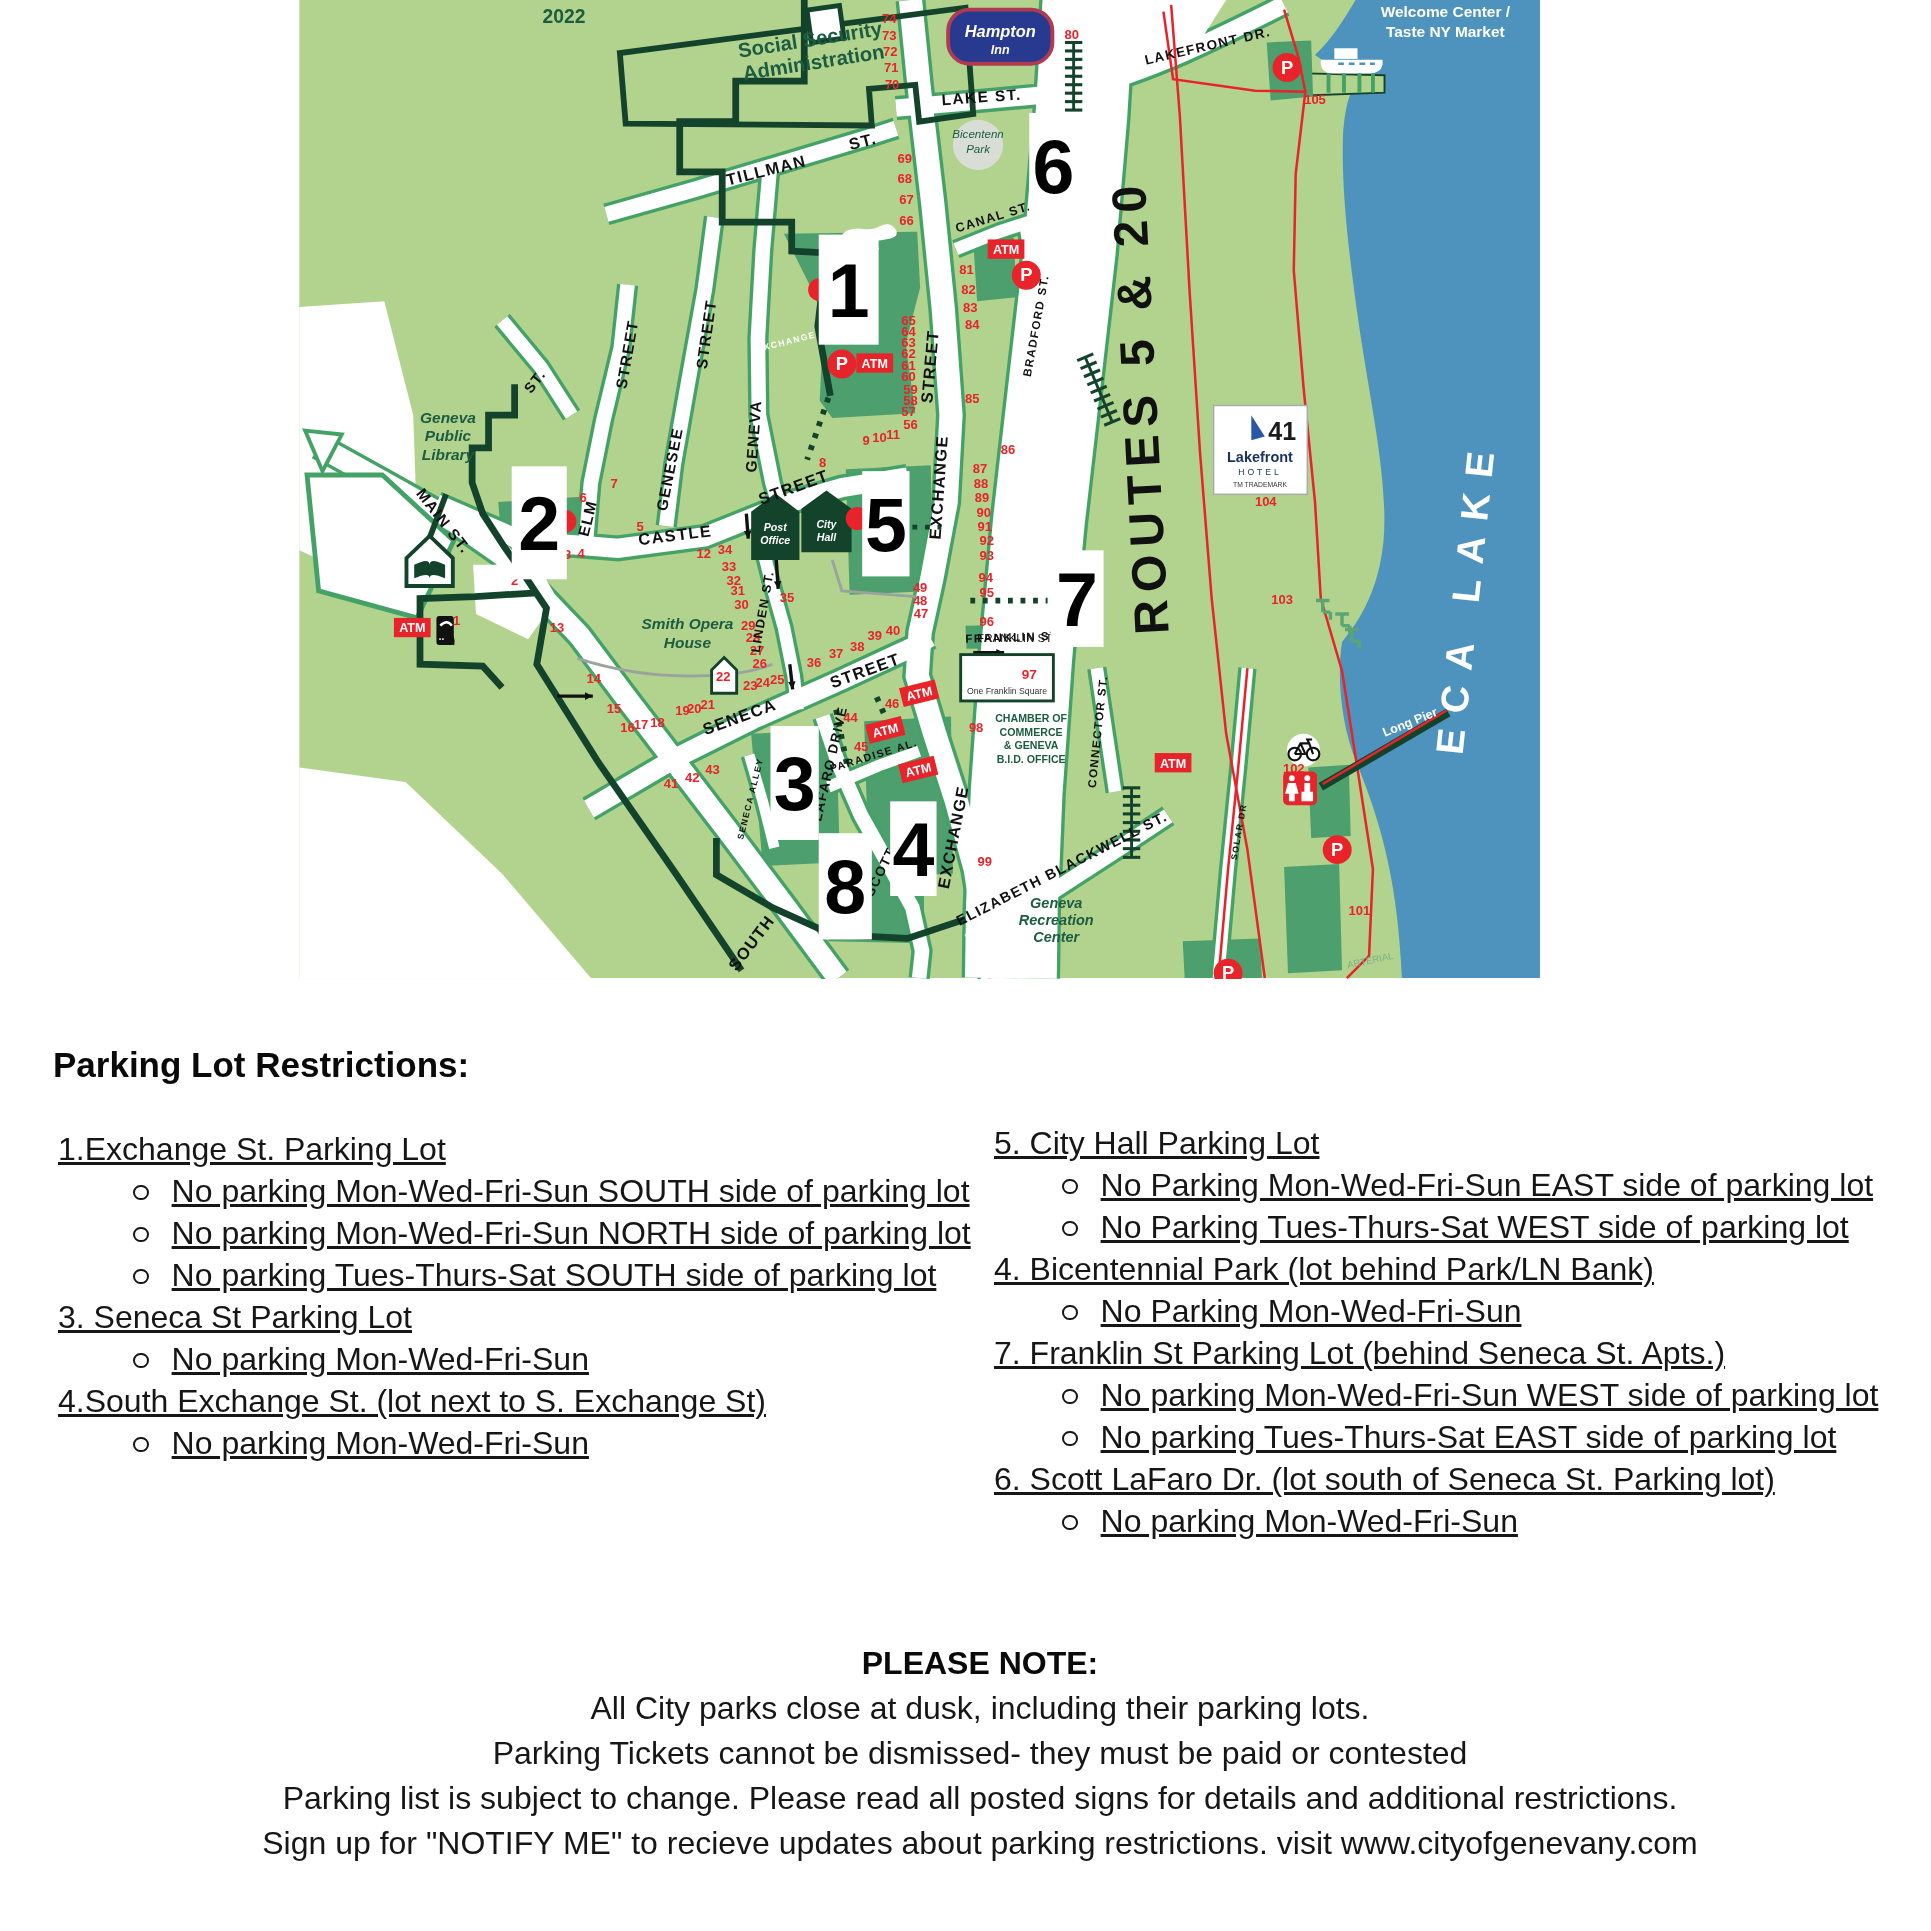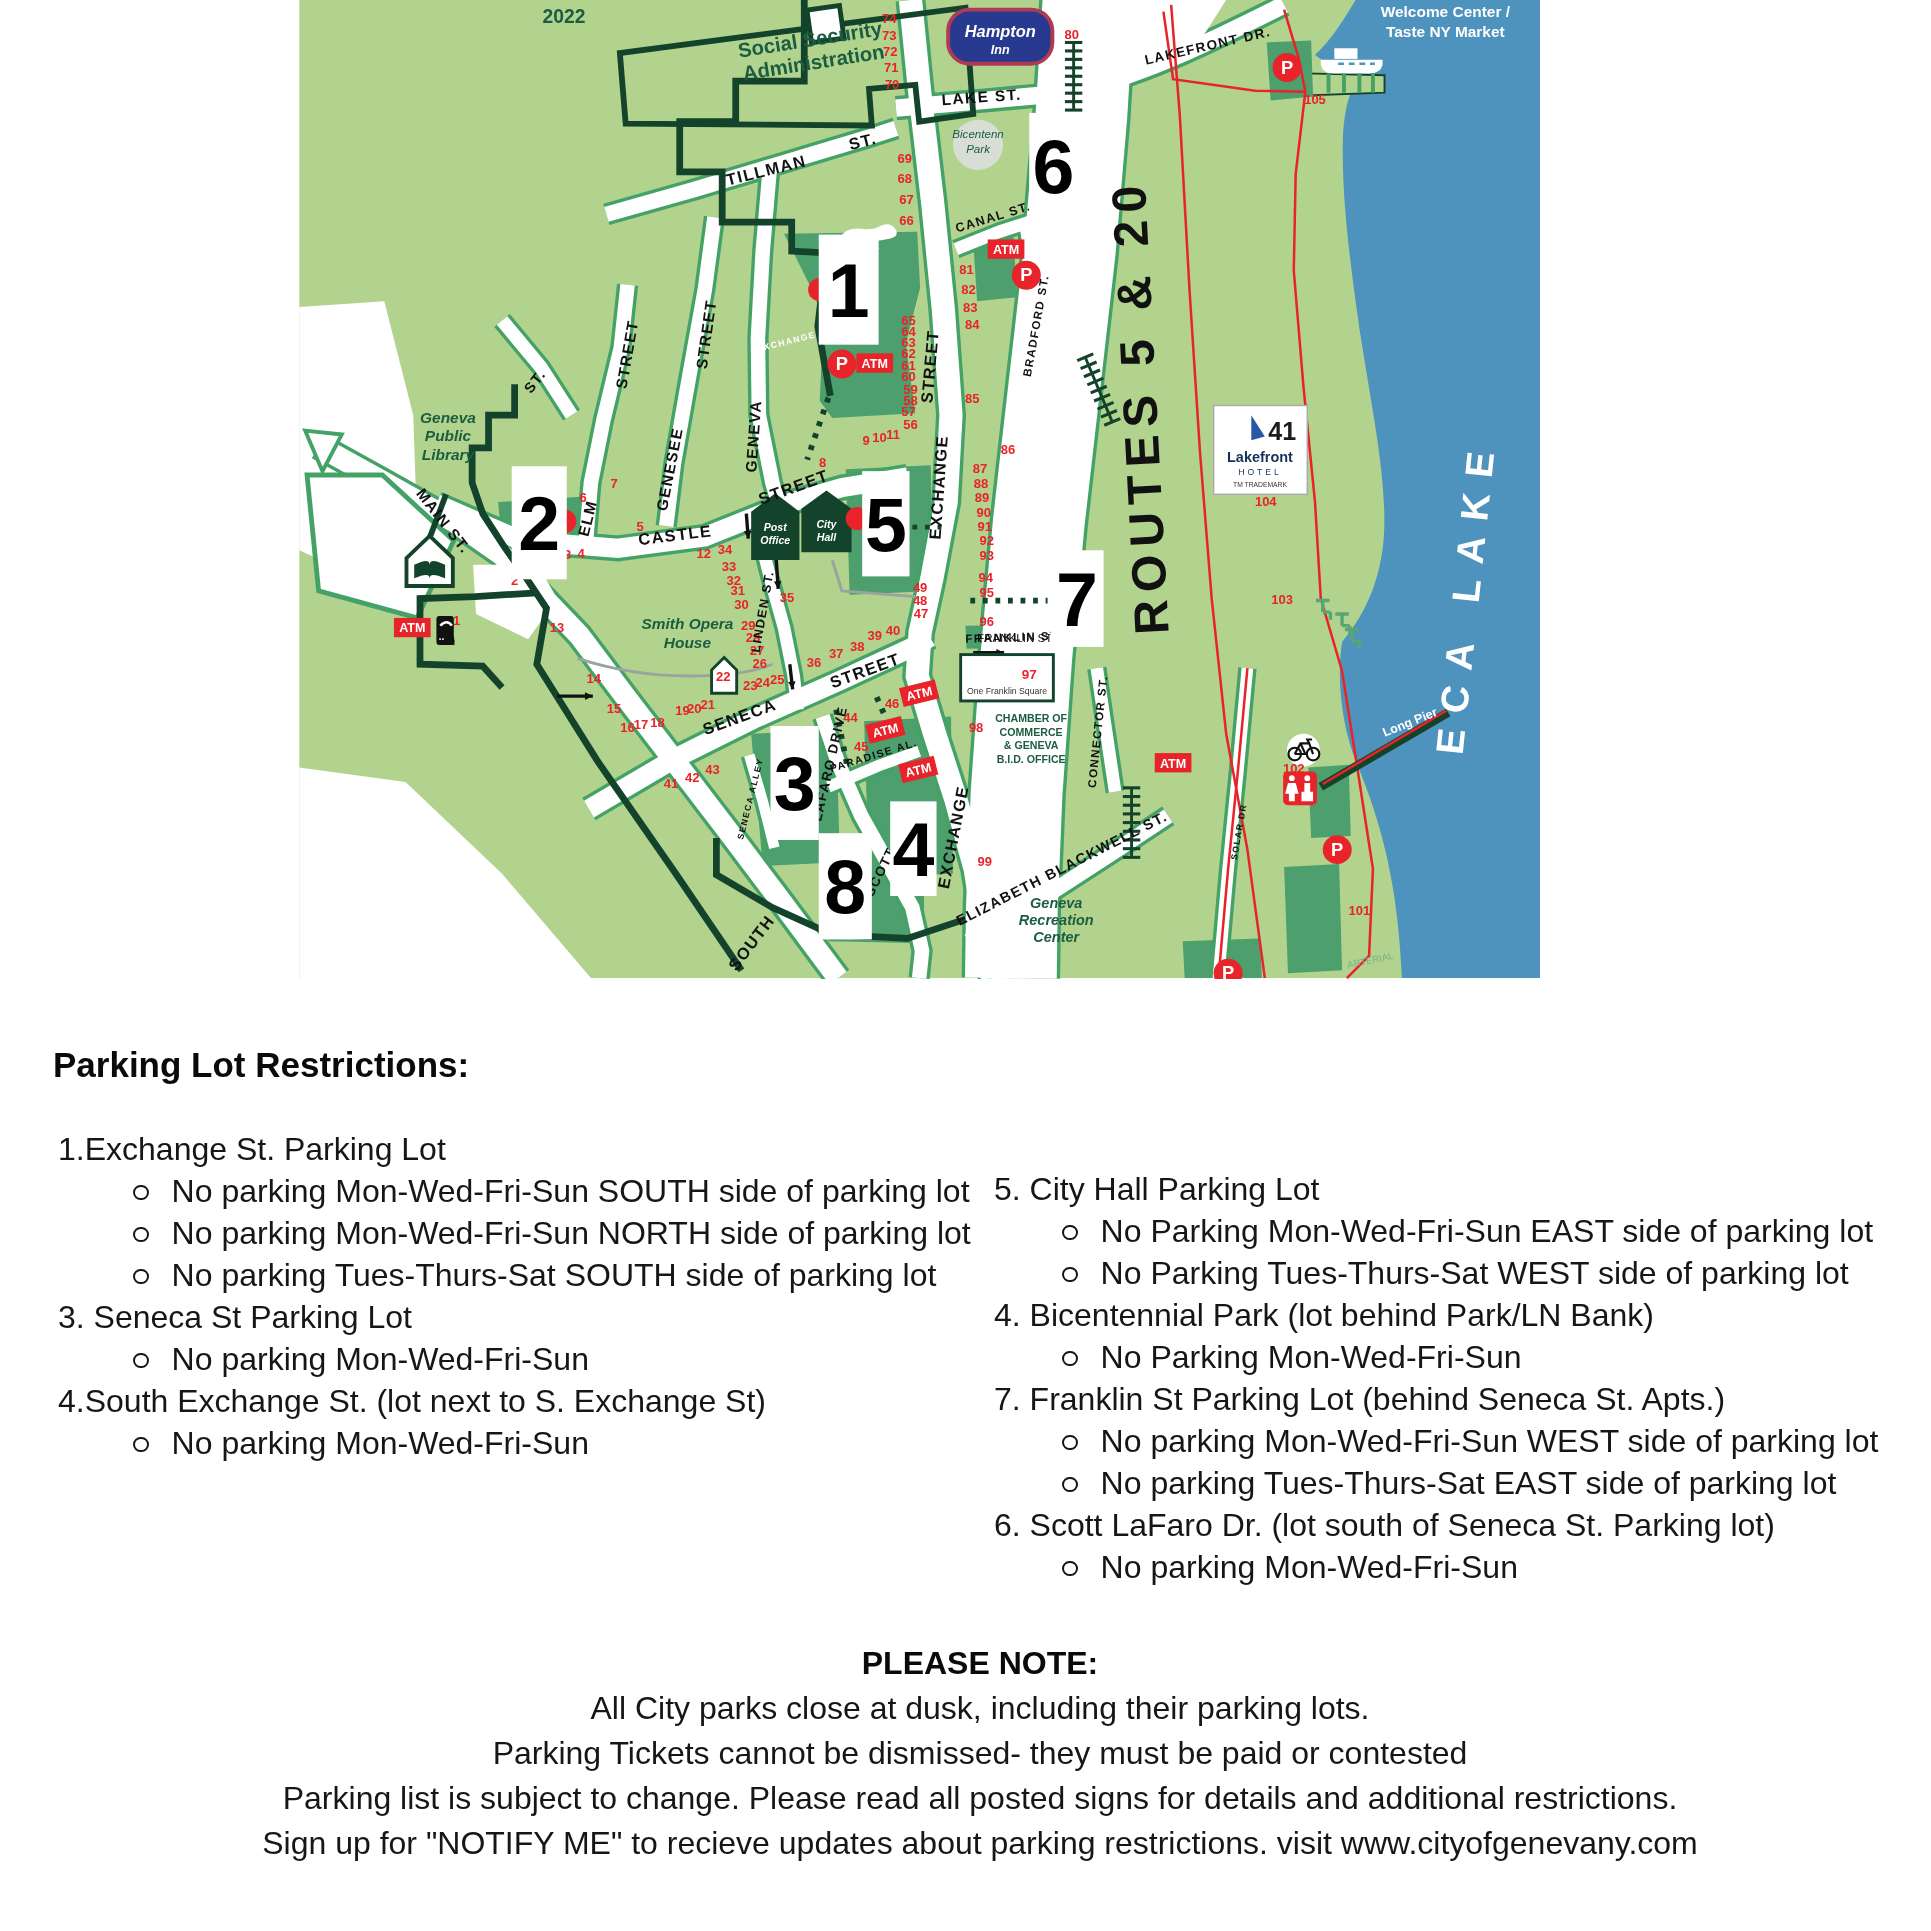--- a/index.html
+++ b/index.html
@@ -1,21 +1,21 @@
 <!DOCTYPE html>
 <html><head>
 <meta charset="utf-8">
 <style>
   html,body{margin:0;padding:0;background:#fff;}
   body{width:1931px;height:1931px;position:relative;font-family:"Liberation Sans",sans-serif;color:#1a1a1a;overflow:hidden;}
   #map-wrap{position:absolute;left:0;top:0;width:1931px;height:979px;}
   #restrict-heading{position:absolute;left:37px;top:1045px;font-size:35px;font-weight:bold;color:#0a0a0a;margin-left:16px;}
-  .col{position:absolute;font-size:32px;line-height:42px;color:#161616;}
+  .col{position:absolute;font-size:32px;line-height:42px;color:#161616;text-decoration:underline;}
   #col1{left:58px;top:1128px;width:927px;}
-  #col2{left:994px;top:1122px;width:927px;margin-top:46px;}
+  #col2{left:994px;top:1122px;width:927px;}
   .lot-title{white-space:nowrap;}
   .rule-row{white-space:nowrap;position:relative;}
   #col1 .rule-row{padding-left:75px;}
   #col2 .rule-row{padding-left:68px;}
   .bullet{display:inline-block;width:11.6px;height:11.6px;border:2.9px solid #161616;border-radius:50%;margin-right:23px;vertical-align:1.9px;}
   #note{position:absolute;left:14.5px;top:1641px;width:1931px;text-align:center;font-size:32px;line-height:45px;color:#161616;}
   #note .note-head{font-weight:bold;color:#0a0a0a;}
   svg text{font-family:"Liberation Sans",sans-serif;}
 </style>
 </head>

